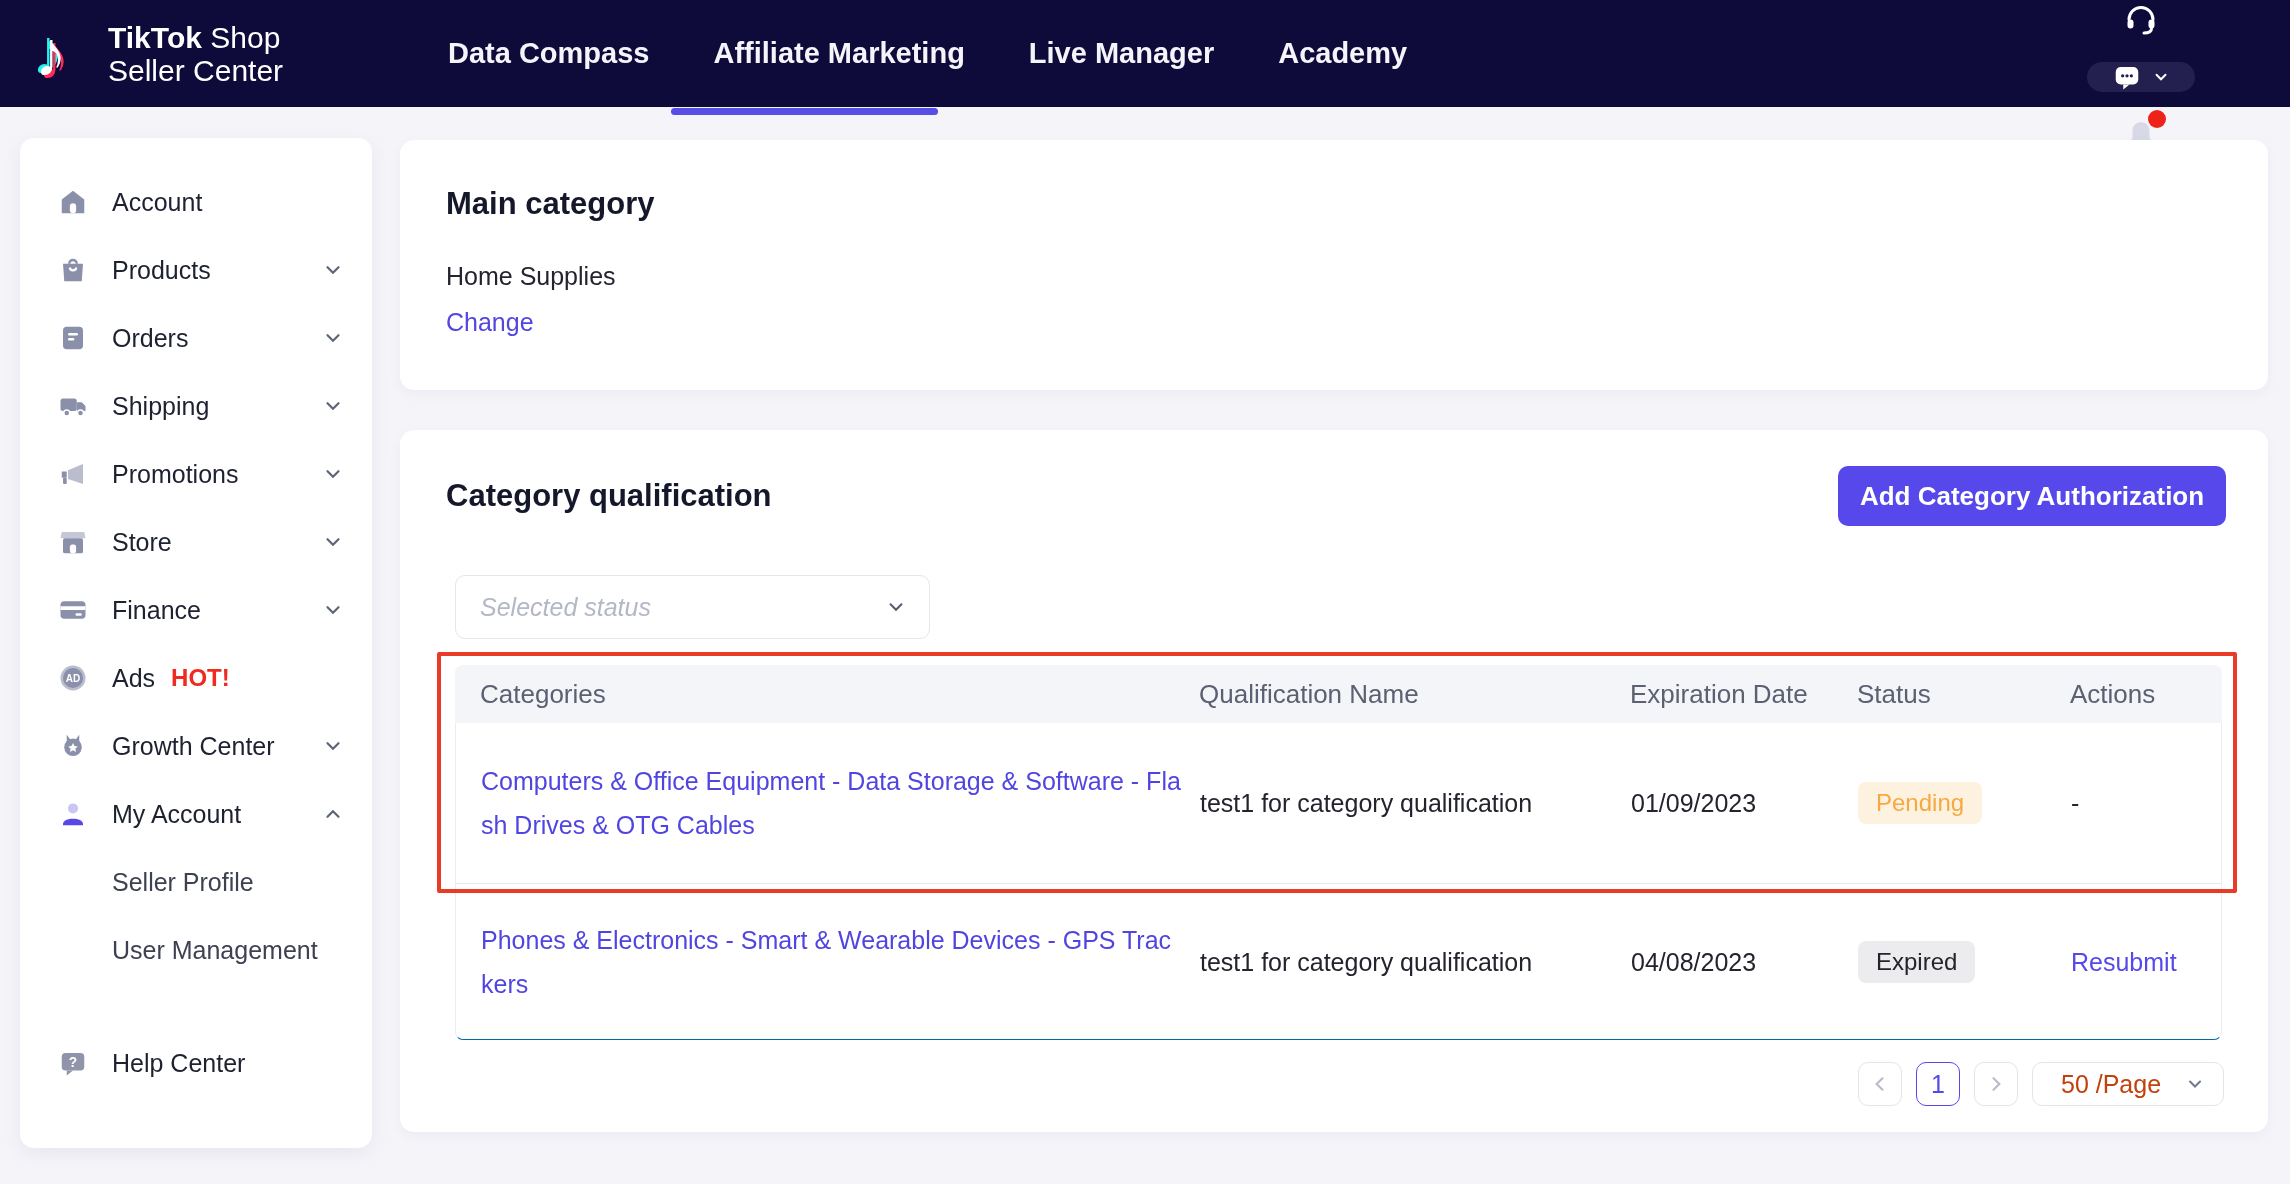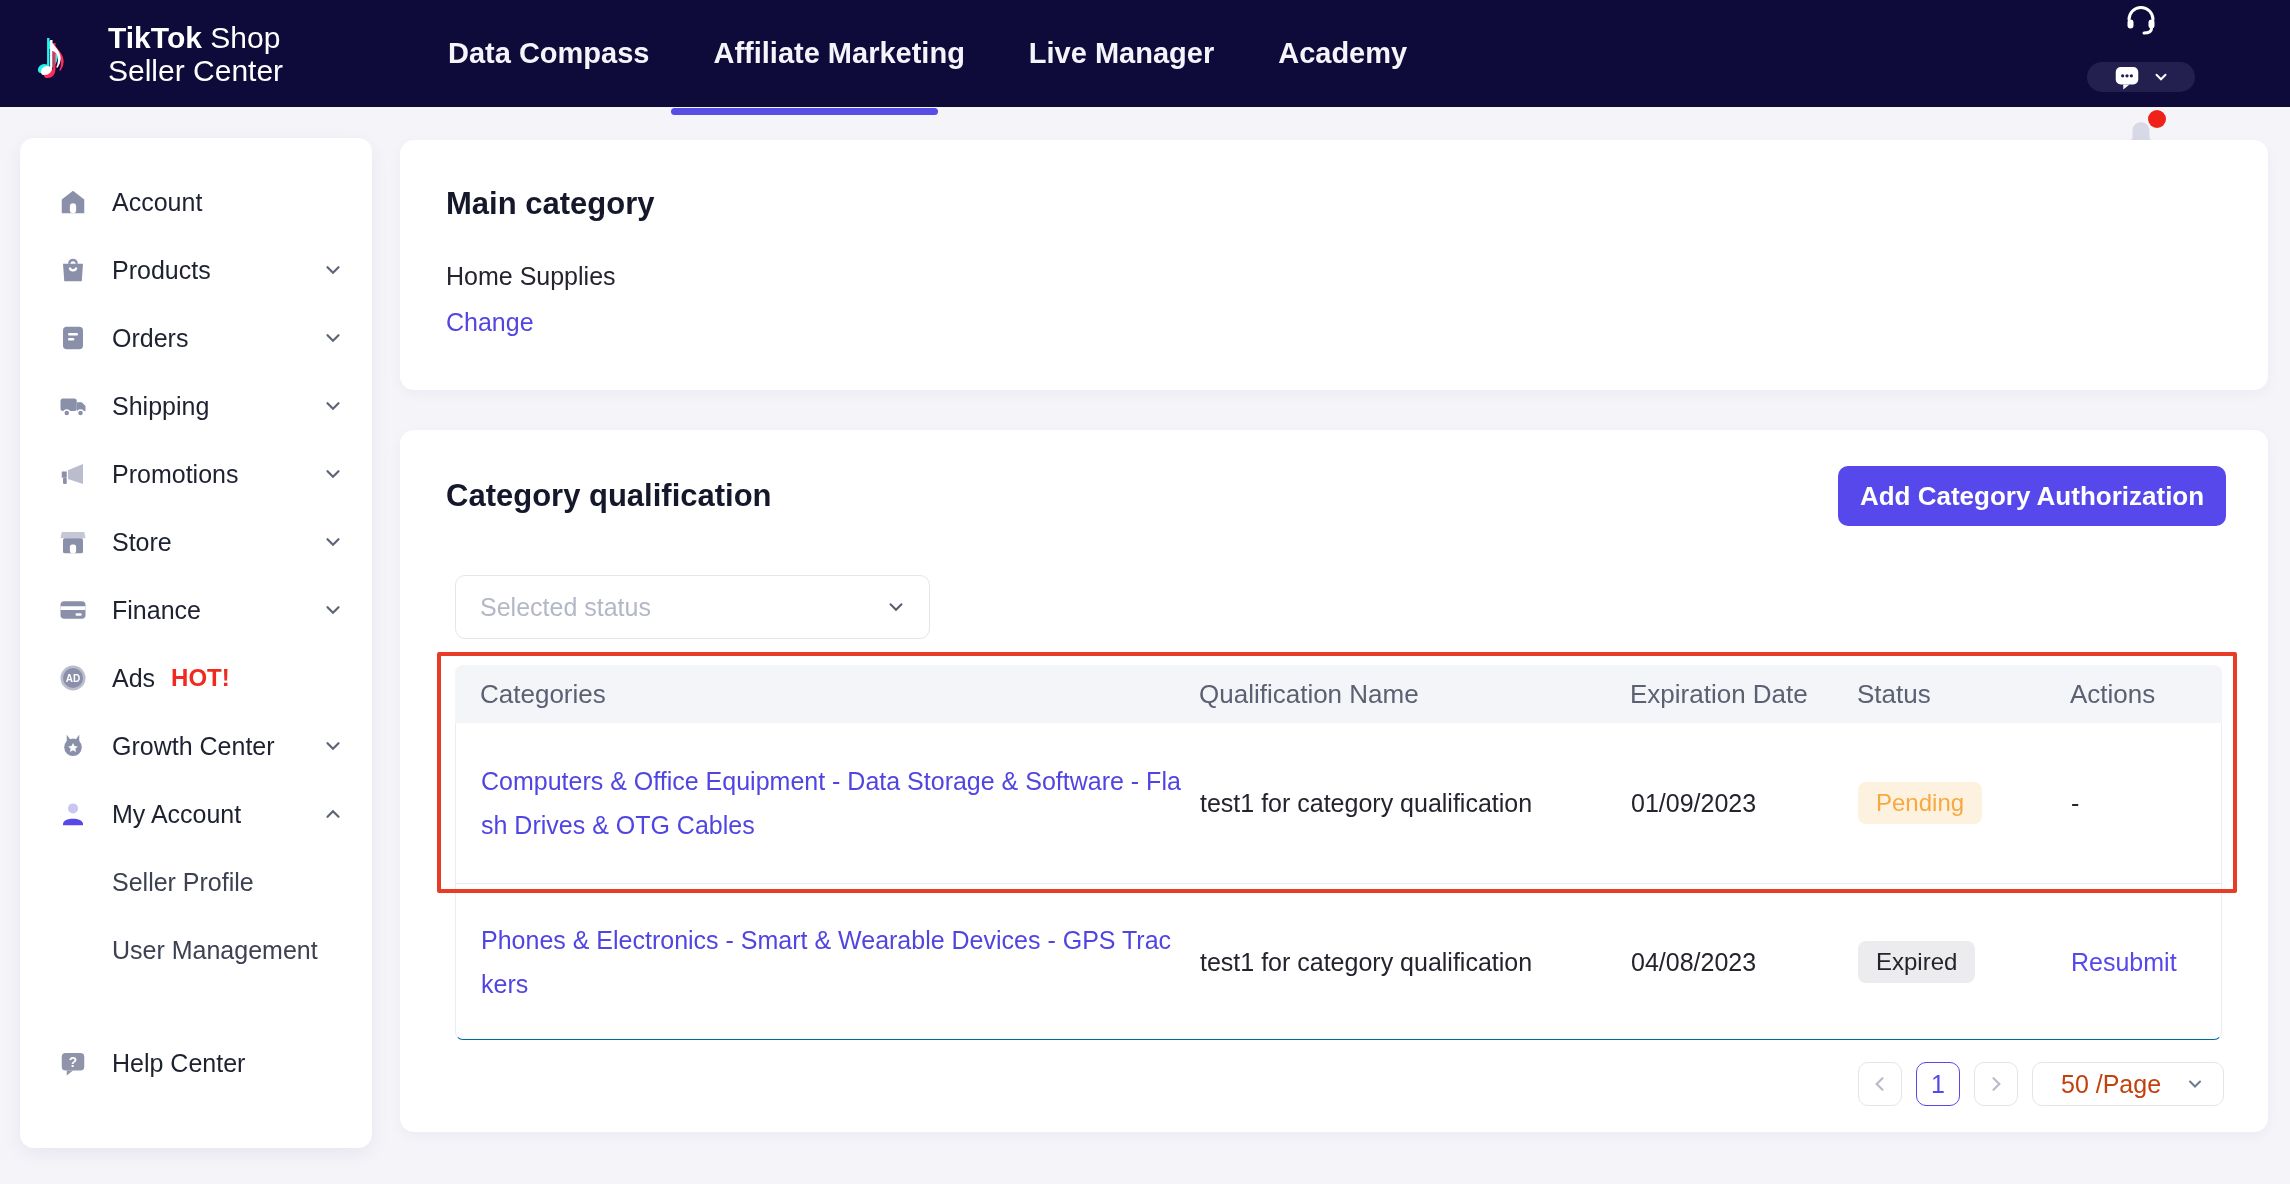--- a/index.html
+++ b/index.html
@@ -60,21 +60,21 @@
   .card { position:absolute; left:400px; width:1868px; background:#fff; border-radius:14px; box-shadow:0 4px 14px rgba(25,25,70,.04); }
   .card-main { top:140px; height:250px; }
   .card-qual { top:430px; height:702px; }
   .card-title { position:absolute; left:46px; font-size:31px; font-weight:700; color:#15172b; }
   .mc-value { position:absolute; left:46px; top:122px; font-size:25px; color:#23242e; }
   .mc-change { position:absolute; left:46px; top:168px; font-size:25px; color:#5346e0; cursor:pointer; }
   .add-btn { position:absolute; left:1438px; top:36px; width:388px; height:60px; background:#5648ea; color:#fff;
     border:none; border-radius:10px; font-size:26px; font-weight:700; font-family:inherit; cursor:pointer; }
   .status-select { position:absolute; left:55px; top:145px; width:475px; height:64px; background:#fff;
     border:1.5px solid #e4e6ee; border-radius:10px; cursor:pointer; }
-  .status-select .ph { position:absolute; left:24px; top:50%; transform:translateY(-50%); font-size:25px; color:#b4b8c6; }
+  .status-select .ph { position:absolute; left:24px; top:50%; transform:translateY(-50%); font-size:25px; color:#b4b8c6;font-style:italic; }
   .status-select .chev { position:absolute; right:22px; top:50%; transform:translateY(-50%); }
   
   .tbl { position:absolute; left:55px; top:235px; width:1767px; }
   .tbl-head { position:relative; height:58px; background:#f4f5f9; border-radius:8px 8px 0 0; }
   .tbl-head .th { position:absolute; top:50%; transform:translateY(-50%); font-size:26px; color:#5b6072; white-space:nowrap; }
   .trow { position:relative; background:#fff; border-left:1px solid #ecedf2; border-right:1px solid #ecedf2; }
   .trow.r1 { height:161px; border-bottom:1px solid #e9eaef; }
   .trow.r2 { height:156px; border-bottom:1px solid #0369a1; border-radius:0 0 8px 8px;padding-left:20px; }
   .cell { position:absolute; top:50%; transform:translateY(-50%); font-size:25px; color:#23242e; white-space:nowrap; }
   .cat-link { width:700px; white-space:normal; word-break:break-all; line-height:44px; color:#5145e2; cursor:pointer; }

